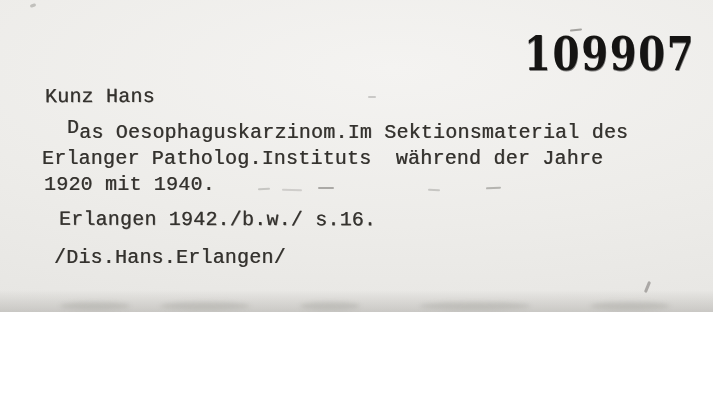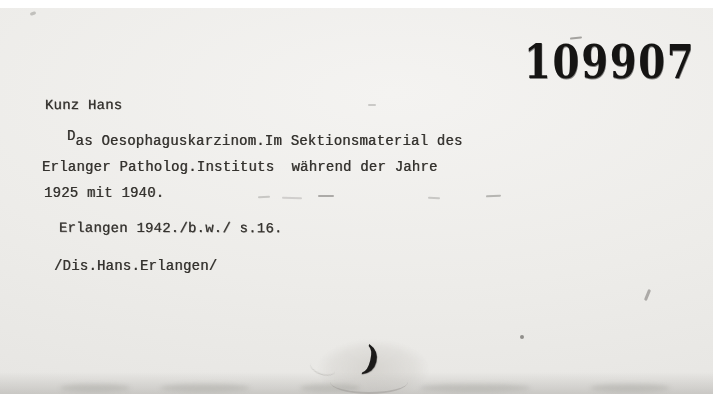--- a/index.html
+++ b/index.html
@@ -3,32 +3,31 @@
 <meta charset="utf-8">
 <style>
   html, body { margin: 0; padding: 0; }
   body {
     width: 713px; height: 414px;
     font-family: "Liberation Mono", monospace;
     overflow: hidden;
   }
   .scan {
     position: relative;
-    width: 713px; height: 386px;
+    width: 713px; height: 312px;
     background:
       radial-gradient(130% 100% at 55% 22%, #f4f3f1 0%, #edece9 50%, #e7e6e3 85%, #e2e1de 100%);
     overflow: hidden;
-    margin-top: 8px;
   }
   
   .tw {
     position: absolute;
     white-space: pre;
     font-family: "Liberation Mono", monospace;
-    font-size: 14px;
+    font-size: 20px;
     line-height: 26px;
     color: #34322e;
     text-shadow: 0.5px 0.4px 0.4px rgba(52,50,46,0.55), -0.2px 0 0.3px rgba(52,50,46,0.3);
     letter-spacing: 0.2px;
   }
   .author   { left: 45px;  top: 84px;  transform: rotate(-0.15deg); }
   .title-1  { left: 67px;  top: 120px; }
   .title-2  { left: 42px;  top: 146px; font-family: Liberation Mono, monospace; }
   .title-3  { left: 44px;  top: 172px; }
   .imprint  { left: 59px;  top: 207px; transform: rotate(0.1deg); }
@@ -147,21 +146,21 @@
 <div class="scan">
 
   <div class="stamp">109907</div>
   <div class="stamp-topmark"></div>
 
   <div class="tw author">Kunz Hans</div>
 
   <div class="tw title-1"><span class="raised-initial">D</span><span>as Oesophaguskarzinom.Im Sektionsmaterial des</span></div>
 
   <div class="tw title-2">Erlanger Patholog.Instituts  während der Jahre</div>
-  <div class="tw title-3">1925 mit 1940.</div>
+  <div class="tw title-3">1920 mit 1940.</div>
 
   <div class="tw imprint">Erlangen 1942./b.w./ s.16.</div>
   <div class="tw note">/Dis.Hans.Erlangen/</div>
 
   <div class="ghost-dash gd1"></div>
   <div class="ghost-dash gd2"></div>
   <div class="ghost-dash gd3"></div>
   <div class="ghost-dash gd4"></div>
   <div class="ghost-dash gd5"></div>
 

